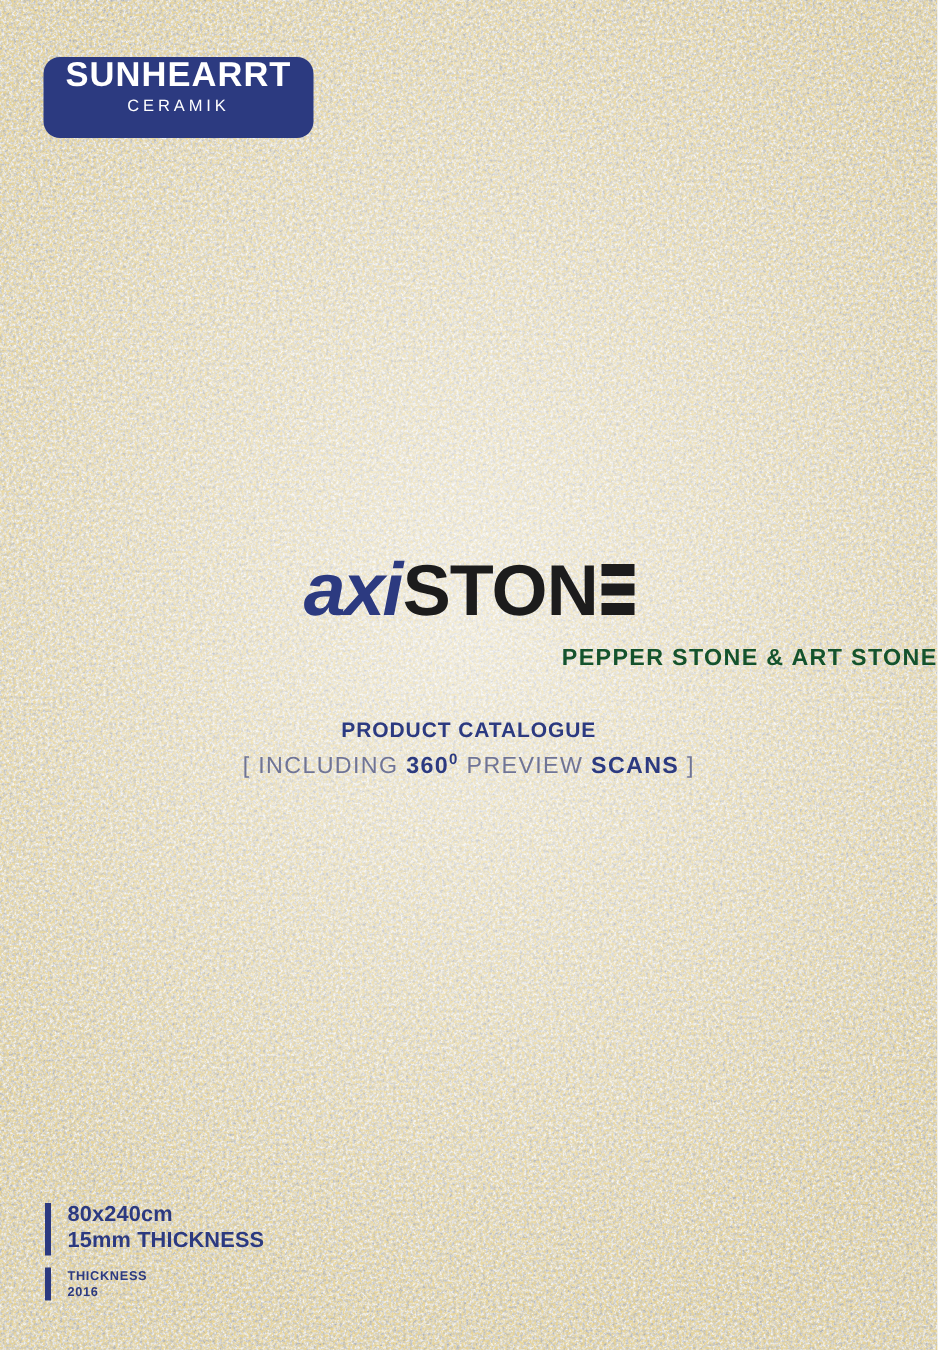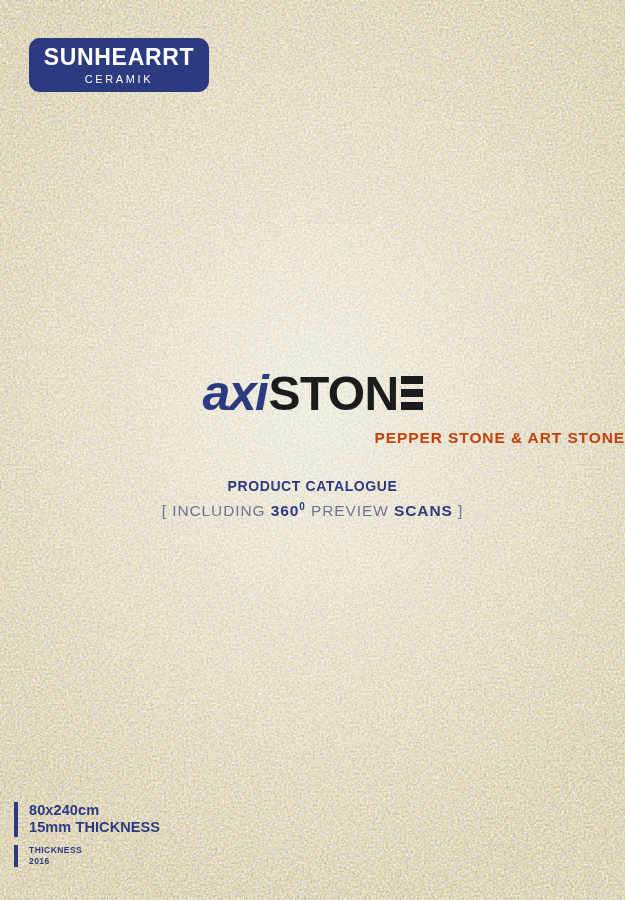--- a/index.html
+++ b/index.html
@@ -47,21 +47,21 @@
     position: absolute;
     left: 29px;
     top: 38px;
     width: 180px;
     height: 54px;
     background: #2c3a80;
     border-radius: 11px;
     display: flex;
     flex-direction: column;
     align-items: center;
-    justify-content: center;
+    justify-content: flex-start;
     box-sizing: border-box;
   }
   .brand-name {
     color: #ffffff;
     font-size: 23px;
     font-weight: bold;
     letter-spacing: 0.7px;
     line-height: 1;
     white-space: nowrap;
   }
@@ -118,21 +118,21 @@
     width: 22px;
     height: 8px;
     background: #1c1c1c;
     display: block;
   }
   .title-e-mark i:nth-child(1) { top: 0px; }
   .title-e-mark i:nth-child(2) { top: 13px; }
   .title-e-mark i:nth-child(3) { top: 26px; }
 
   .title-tagline {
-    color: #c2410c;
+    color: #14532d;
     font-size: 15.5px;
     font-weight: bold;
     letter-spacing: 0.9px;
     margin-top: 11px;
     white-space: nowrap;
   }
 
   .catalogue-block {
     position: absolute;
     left: 0;
@@ -162,21 +162,21 @@
   .catalogue-note .deg {
     font-size: 10px;
     vertical-align: super;
     font-weight: bold;
     color: #2c3a80;
   }
 
   
   .spec-block {
     position: absolute;
-    left: 14px;
+    left: 30px;
     bottom: 33px;
   }
   .spec-row {
     display: flex;
     align-items: stretch;
   }
   .spec-row + .spec-row {
     margin-top: 8px;
   }
   .spec-bar {

